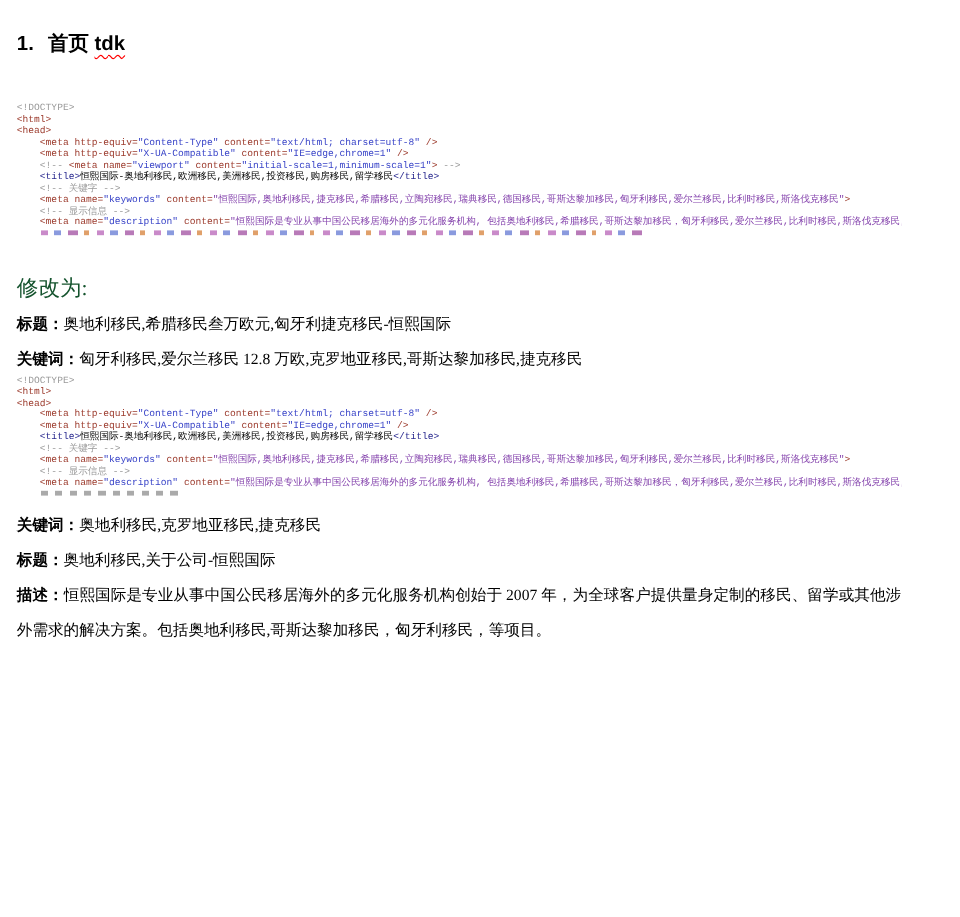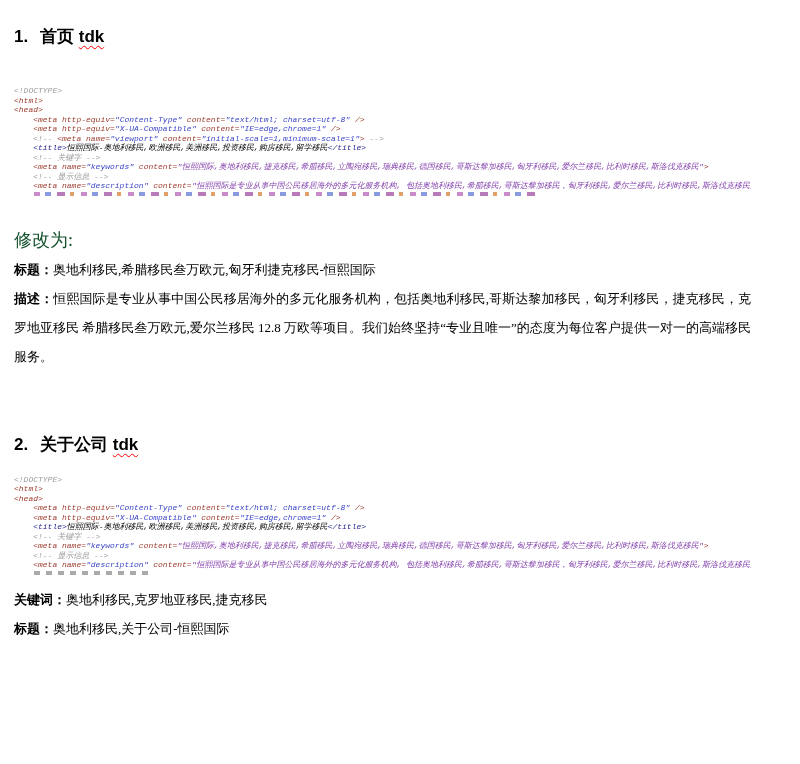--- a/index.html
+++ b/index.html
@@ -32,21 +32,20 @@
   .code-block{
     margin:0;
     white-space:pre;
     overflow:hidden;
   }
   .code-line{
     white-space:pre;
     font-family:"Liberation Mono", monospace;
     font-size:8px;
     line-height:9.5px;
-    font-style:italic;
   }
   .tk-c{color:#9b9b9b;}            
   .tk-t{color:#9c3b2d;}            
   .tk-v{color:#3a45c8;}            
   .tk-n{color:#28288e;}            
   .tk-x{color:#000000;}            
   .tk-p{color:#8544ad;}            
   .clipped-line{
     height:4px;margin-top:1px;margin-left:20px;
     background:repeating-linear-gradient(90deg,
@@ -89,26 +88,26 @@
 
   <h2 class="doc-heading gap-h1 mb-code1"><span class="h-num">1.</span><span>首页</span>&nbsp;<span class="squiggle">tdk</span></h2>
 
   <div class="code-block"><div class="code-line"><span class="tk-c">&lt;!DOCTYPE&gt;</span></div><div class="code-line"><span class="tk-t">&lt;html&gt;</span></div><div class="code-line"><span class="tk-t">&lt;head&gt;</span></div><div class="code-line"><span class="tk-t">    &lt;meta http-equiv=</span><span class="tk-v">"Content-Type"</span><span class="tk-t"> content=</span><span class="tk-v">"text/html; charset=utf-8"</span><span class="tk-t"> /&gt;</span></div><div class="code-line"><span class="tk-t">    &lt;meta http-equiv=</span><span class="tk-v">"X-UA-Compatible"</span><span class="tk-t"> content=</span><span class="tk-v">"IE=edge,chrome=1"</span><span class="tk-t"> /&gt;</span></div><div class="code-line"><span class="tk-c">    &lt;!-- </span><span class="tk-t">&lt;meta name=</span><span class="tk-v">"viewport"</span><span class="tk-t"> content=</span><span class="tk-v">"initial-scale=1,minimum-scale=1"</span><span class="tk-t">&gt;</span><span class="tk-c"> --&gt;</span></div><div class="code-line"><span class="tk-n">    &lt;title&gt;</span><span class="tk-x">恒熙国际-奥地利移民,欧洲移民,美洲移民,投资移民,购房移民,留学移民</span><span class="tk-n">&lt;/title&gt;</span></div><div class="code-line"><span class="tk-c">    &lt;!-- 关键字 --&gt;</span></div><div class="code-line"><span class="tk-t">    &lt;meta name=</span><span class="tk-v">"keywords"</span><span class="tk-t"> content=</span><span class="tk-p">"恒熙国际,奥地利移民,捷克移民,希腊移民,立陶宛移民,瑞典移民,德国移民,哥斯达黎加移民,匈牙利移民,爱尔兰移民,比利时移民,斯洛伐克移民"</span><span class="tk-t">&gt;</span></div><div class="code-line"><span class="tk-c">    &lt;!-- 显示信息 --&gt;</span></div><div class="code-line"><span class="tk-t">    &lt;meta name=</span><span class="tk-v">"description"</span><span class="tk-t"> content=</span><span class="tk-p">"恒熙国际是专业从事中国公民移居海外的多元化服务机构, 包括奥地利移民,希腊移民,哥斯达黎加移民，匈牙利移民,爱尔兰移民,比利时移民,斯洛伐克移民,捷克移民等项目"</span></div></div>
   <div class="clipped-line long mb-afterblock1"></div>
 
   <p class="revise">修改为:</p>
 
   <p class="body-line"><span class="label">标题：</span><span>奥地利移民,希腊移民叁万欧元,匈牙利捷克移民-恒熙国际</span></p>
 
+  <p class="body-line"><span class="label">关键词：</span><span>匈牙利移民,爱尔兰移民 12.8 万欧,克罗地亚移民,哥斯达黎加移民,捷克移民</span></p>
 
-  <p class="body-line para"><span class="label">描述：</span><span>恒熙国际是专业从事中国公民移居海外的多元化服务机构，包括奥地利移民,哥斯达黎加移民，匈牙利移民，捷克移民，克罗地亚移民 希腊移民叁万欧元,爱尔兰移民 12.8 万欧等项目。我们始终坚持“专业且唯一”的态度为每位客户提供一对一的高端移民服务。</span></p>
 
-  <h2 class="doc-heading gap-h2 mb-code2"><span class="h-num">2.</span><span>关于公司</span>&nbsp;<span class="squiggle">tdk</span></h2>
 
   <div class="code-block"><div class="code-line"><span class="tk-c">&lt;!DOCTYPE&gt;</span></div><div class="code-line"><span class="tk-t">&lt;html&gt;</span></div><div class="code-line"><span class="tk-t">&lt;head&gt;</span></div><div class="code-line"><span class="tk-t">    &lt;meta http-equiv=</span><span class="tk-v">"Content-Type"</span><span class="tk-t"> content=</span><span class="tk-v">"text/html; charset=utf-8"</span><span class="tk-t"> /&gt;</span></div><div class="code-line"><span class="tk-t">    &lt;meta http-equiv=</span><span class="tk-v">"X-UA-Compatible"</span><span class="tk-t"> content=</span><span class="tk-v">"IE=edge,chrome=1"</span><span class="tk-t"> /&gt;</span></div><div class="code-line"><span class="tk-n">    &lt;title&gt;</span><span class="tk-x">恒熙国际-奥地利移民,欧洲移民,美洲移民,投资移民,购房移民,留学移民</span><span class="tk-n">&lt;/title&gt;</span></div><div class="code-line"><span class="tk-c">    &lt;!-- 关键字 --&gt;</span></div><div class="code-line"><span class="tk-t">    &lt;meta name=</span><span class="tk-v">"keywords"</span><span class="tk-t"> content=</span><span class="tk-p">"恒熙国际,奥地利移民,捷克移民,希腊移民,立陶宛移民,瑞典移民,德国移民,哥斯达黎加移民,匈牙利移民,爱尔兰移民,比利时移民,斯洛伐克移民"</span><span class="tk-t">&gt;</span></div><div class="code-line"><span class="tk-c">    &lt;!-- 显示信息 --&gt;</span></div><div class="code-line"><span class="tk-t">    &lt;meta name=</span><span class="tk-v">"description"</span><span class="tk-t"> content=</span><span class="tk-p">"恒熙国际是专业从事中国公民移居海外的多元化服务机构, 包括奥地利移民,希腊移民,哥斯达黎加移民，匈牙利移民,爱尔兰移民,比利时移民,斯洛伐克移民,捷克移民等项目"</span></div></div>
   <div class="clipped-line short mb-afterblock2"></div>
 
   <p class="body-line"><span class="label">关键词：</span><span>奥地利移民,克罗地亚移民,捷克移民</span></p>
 
   <p class="body-line"><span class="label">标题：</span><span>奥地利移民,关于公司-恒熙国际</span></p>
 
+  <p class="body-line para"><span class="label">描述：</span><span>恒熙国际是专业从事中国公民移居海外的多元化服务机构创始于 2007 年，为全球客户提供量身定制的移民、留学或其他涉外需求的解决方案。包括奥地利移民,哥斯达黎加移民，匈牙利移民，等项目。</span></p>
 
 </div>
 
 </body></html>

